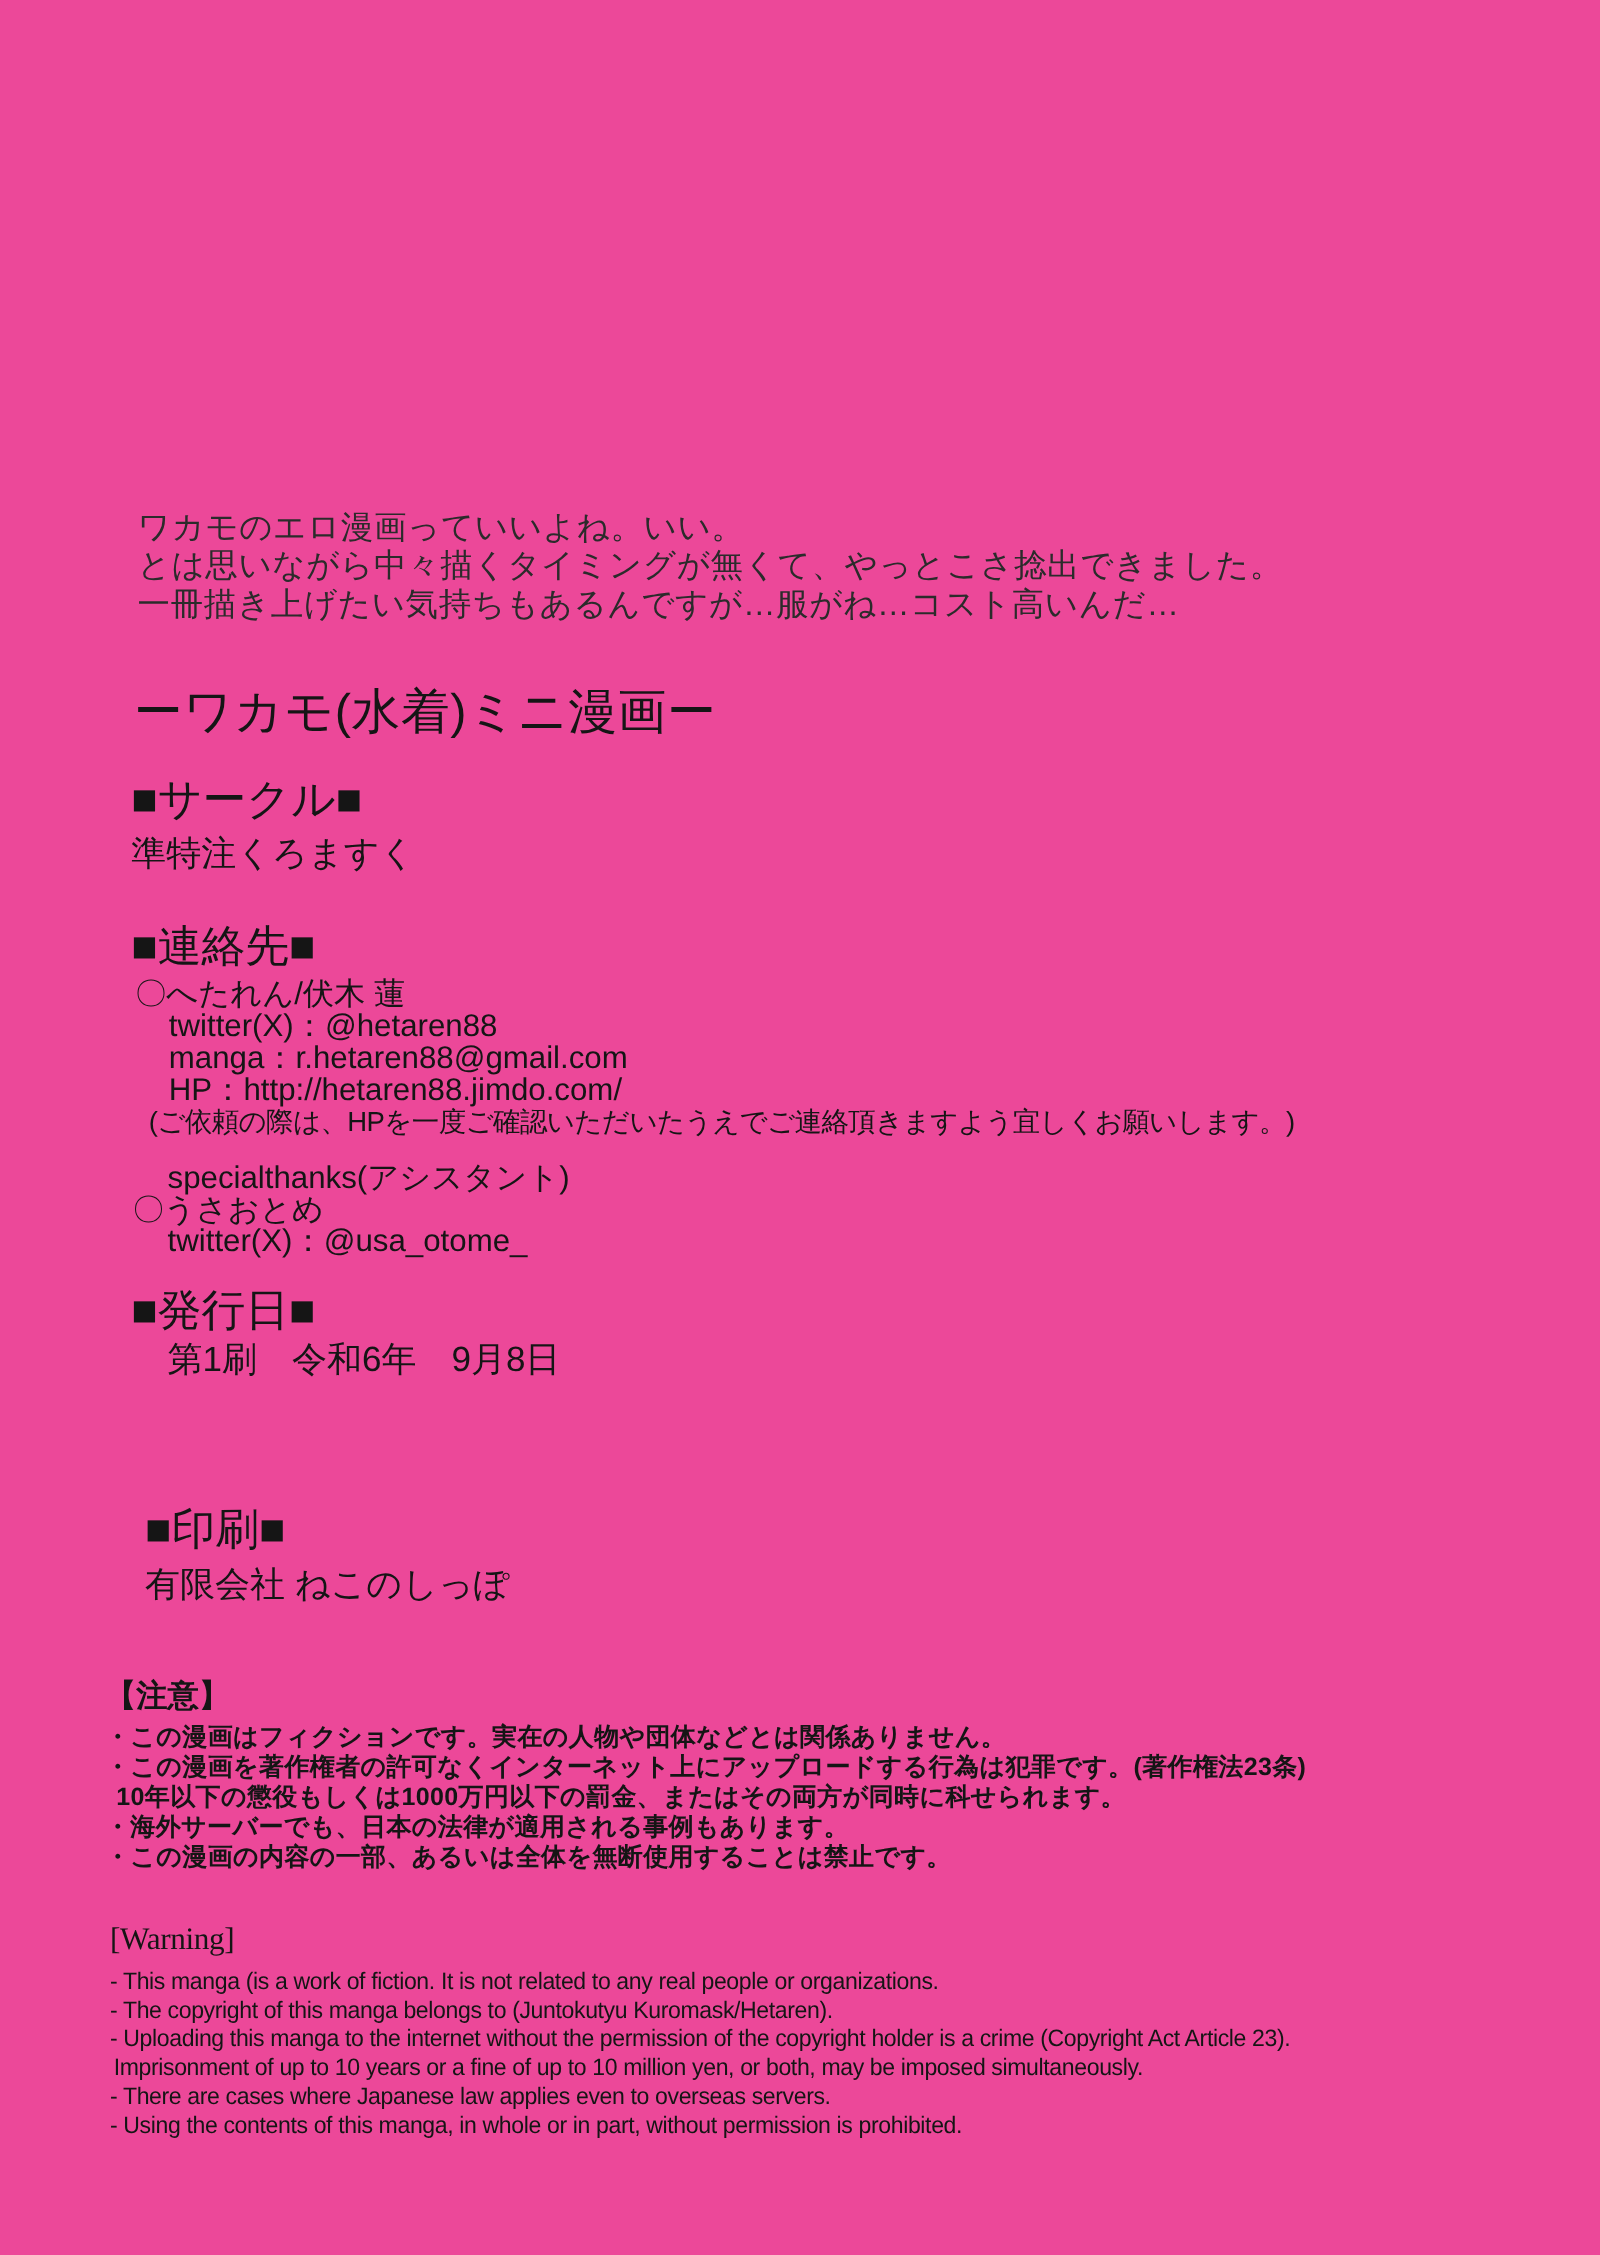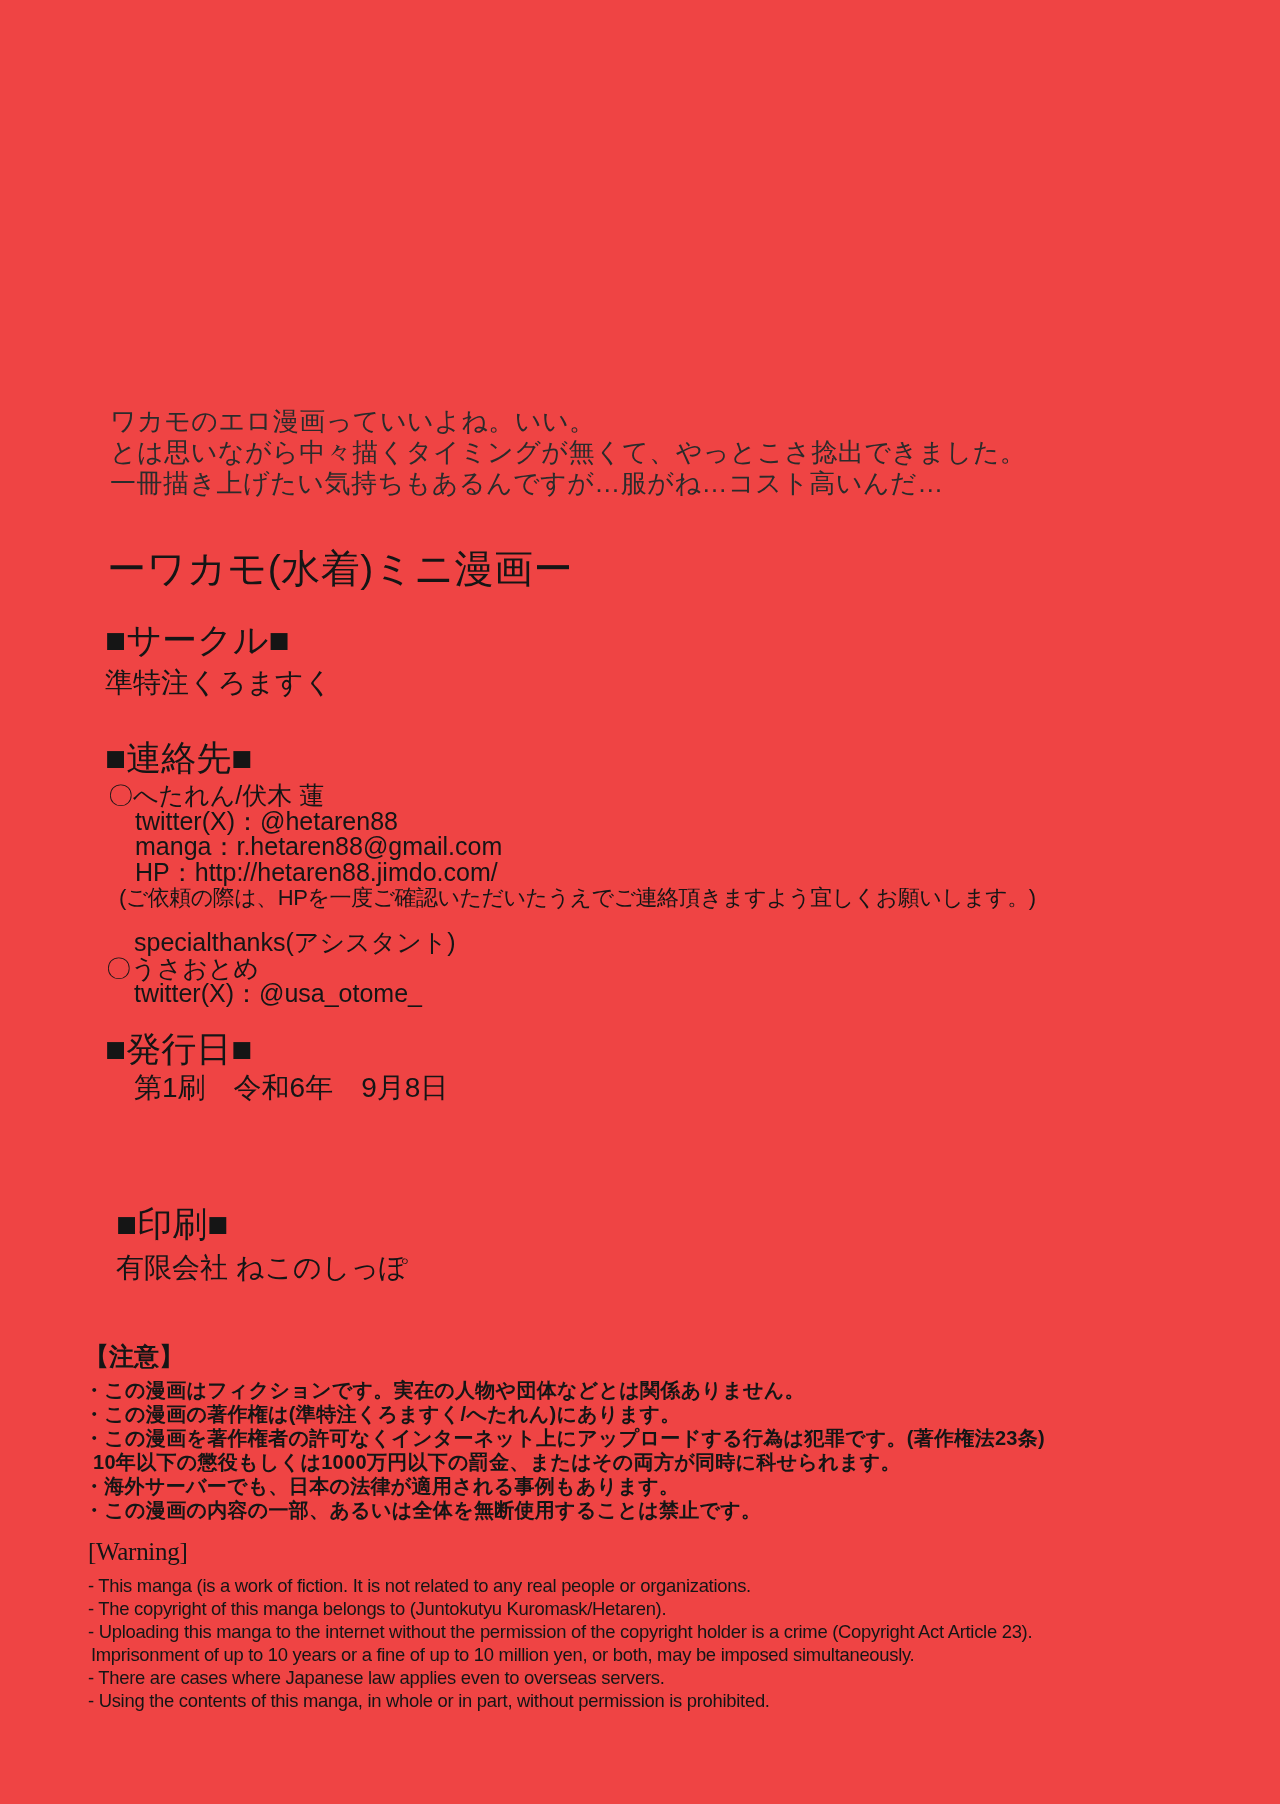--- a/index.html
+++ b/index.html
@@ -1,19 +1,19 @@
 <!DOCTYPE html>
 <html lang="ja"><head>
 <meta charset="utf-8">
 <style>
   html,body { margin:0; padding:0; background:#fff; }
   .page {
     position:relative;
     width:1280px; height:1804px;
-    background:#ef4444;
+    background:#ec4899;
     color:#151515;
     font-family:"Liberation Sans","DejaVu Sans",sans-serif;
     overflow:hidden;
   }
 
   
   .intro { position:absolute; left:110px; top:406px; font-size:26px; line-height:31px; color:#2b2b2b; letter-spacing:0.5px; white-space:nowrap; }
 
   
   .title { position:absolute; left:107px; top:542px; margin:0; font-size:39px; font-weight:normal; letter-spacing:0.5px; white-space:nowrap; }
@@ -93,21 +93,20 @@
   </section>
 
   <section class="printing">
     <h2 class="sec-heading">■印刷■</h2>
     <div class="company">有限会社 ねこのしっぽ</div>
   </section>
 
   <section class="notice">
     <h3 class="notice-heading">【注意】</h3>
     <div class="line">・この漫画はフィクションです。実在の人物や団体などとは関係ありません。</div>
-    <div class="line">・この漫画の著作権は(準特注くろますく/へたれん)にあります。</div>
     <div class="line">・この漫画を著作権者の許可なくインターネット上にアップロードする行為は犯罪です。(著作権法23条)</div>
     <div class="line cont">10年以下の懲役もしくは1000万円以下の罰金、またはその両方が同時に科せられます。</div>
     <div class="line">・海外サーバーでも、日本の法律が適用される事例もあります。</div>
     <div class="line">・この漫画の内容の一部、あるいは全体を無断使用することは禁止です。</div>
   </section>
 
   <section class="warning">
     <h3 class="warning-heading">[Warning]</h3>
     <div class="line">- This manga (is a work of fiction. It is not related to any real people or organizations.</div>
     <div class="line">- The copyright of this manga belongs to (Juntokutyu Kuromask/Hetaren).</div>

